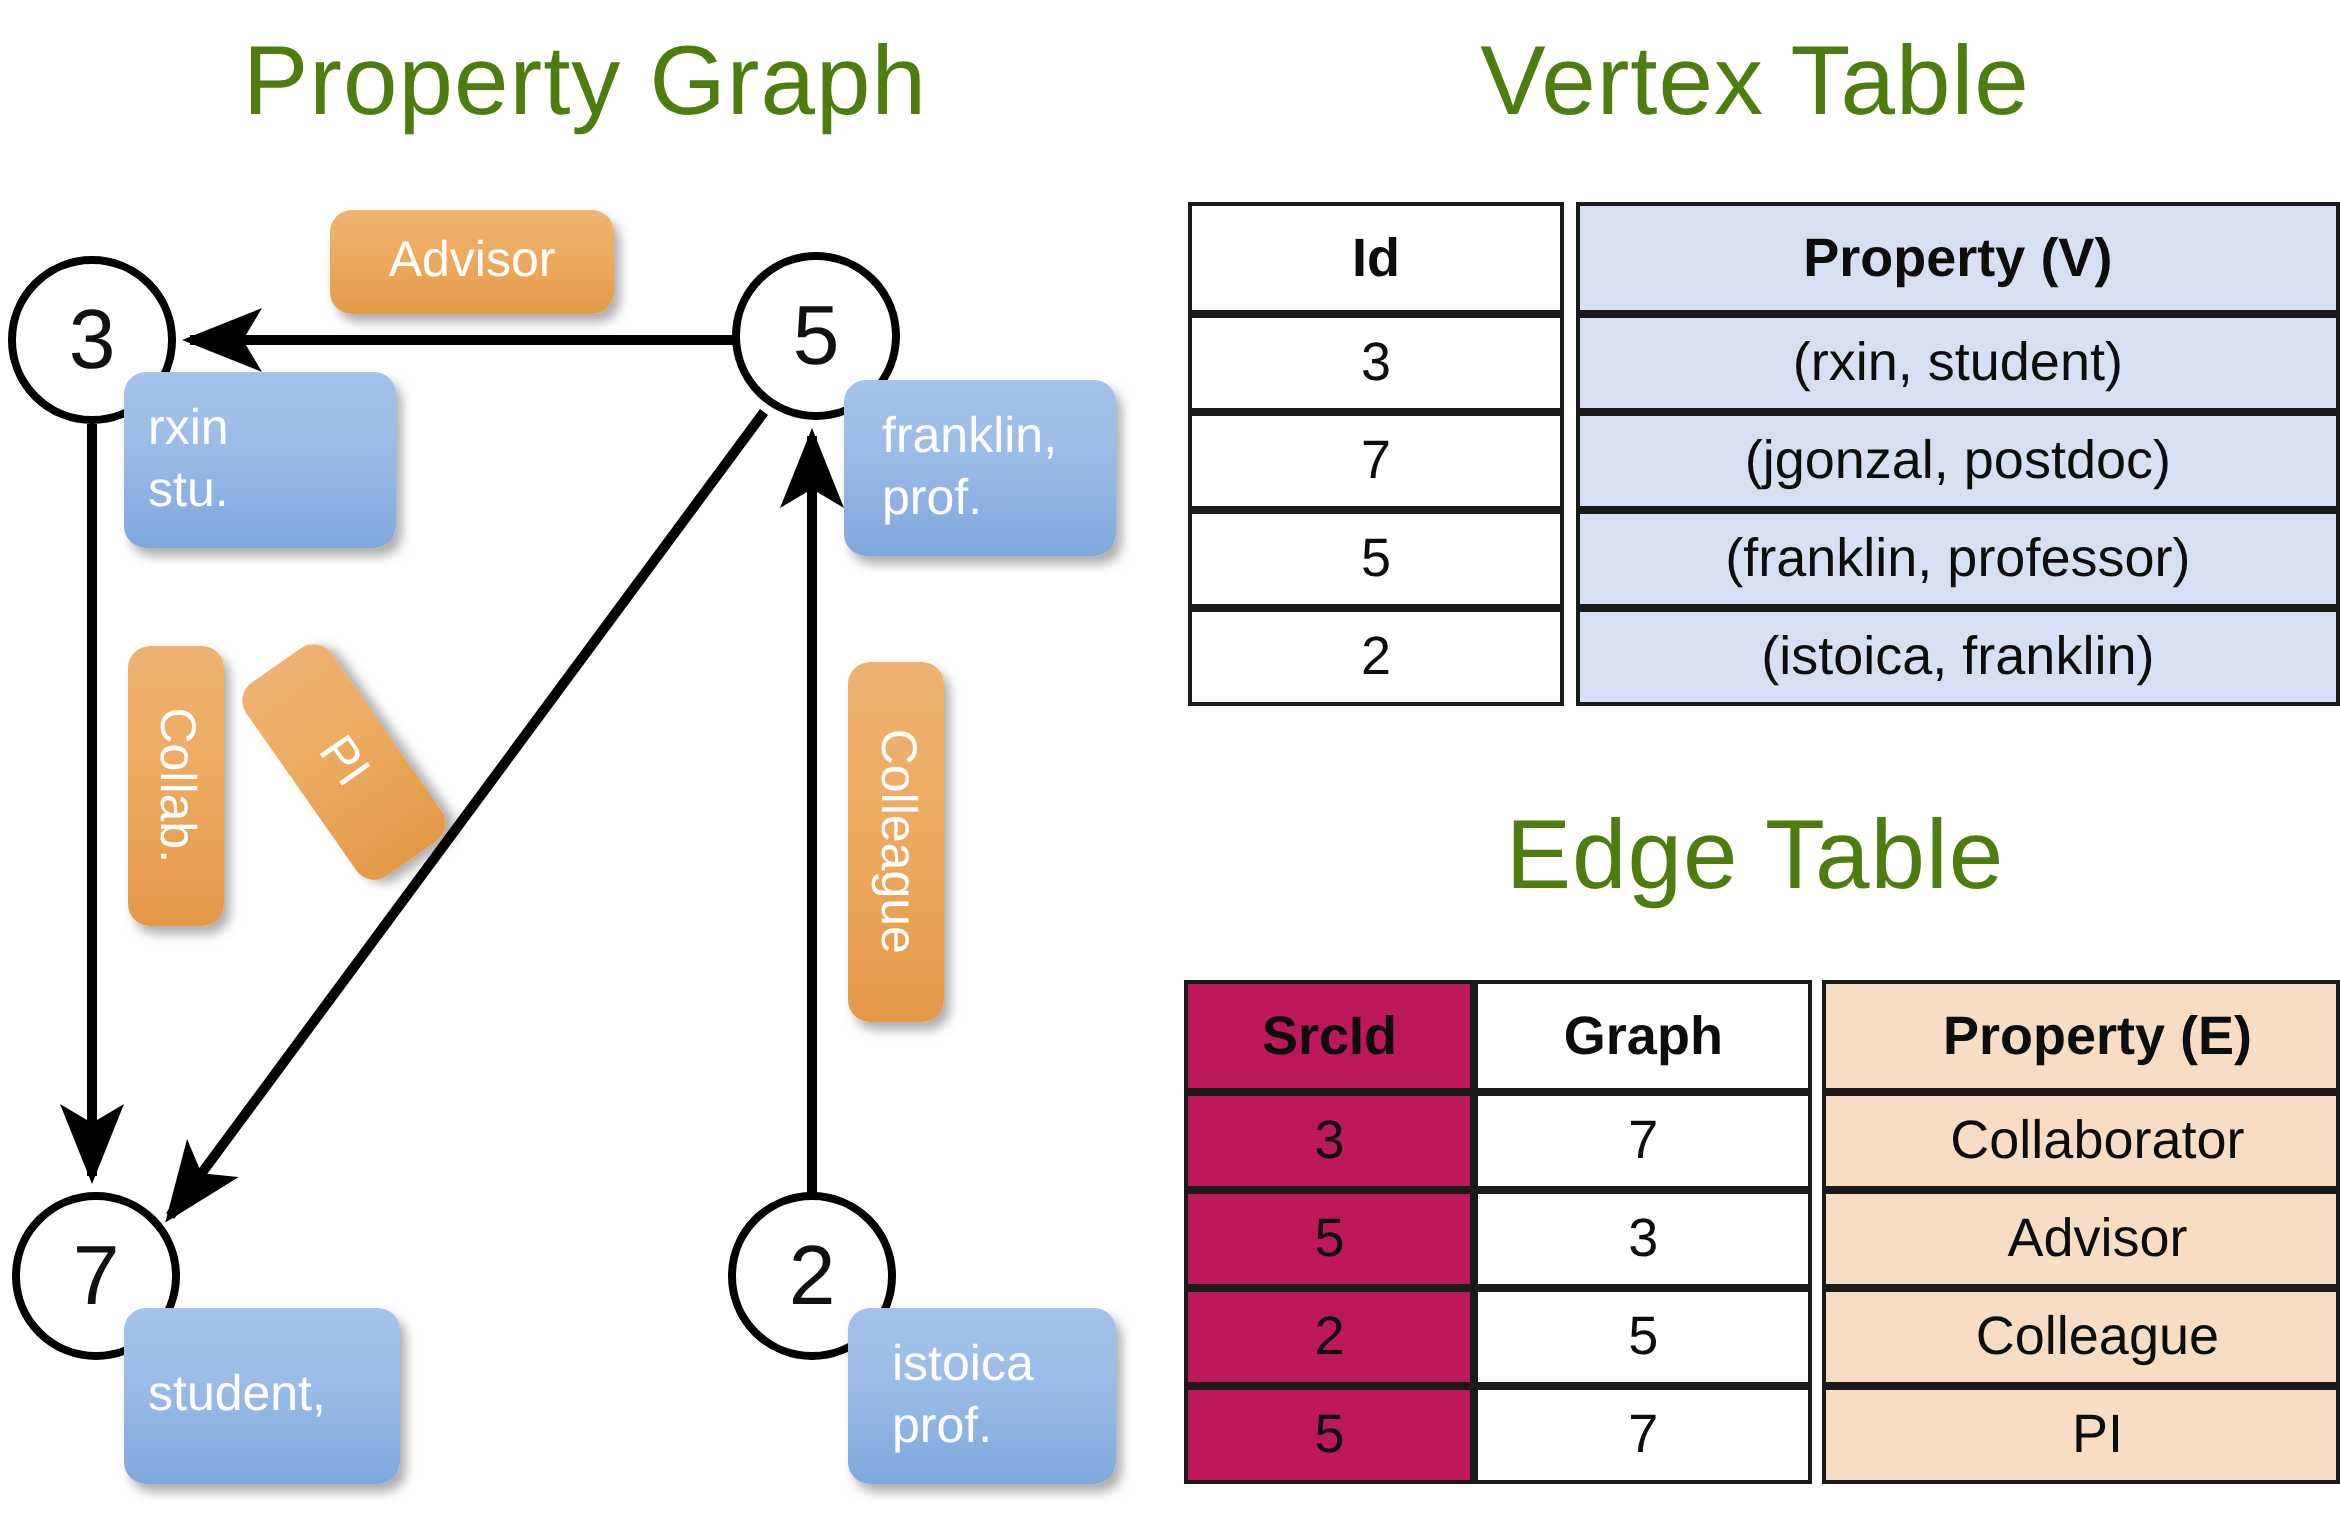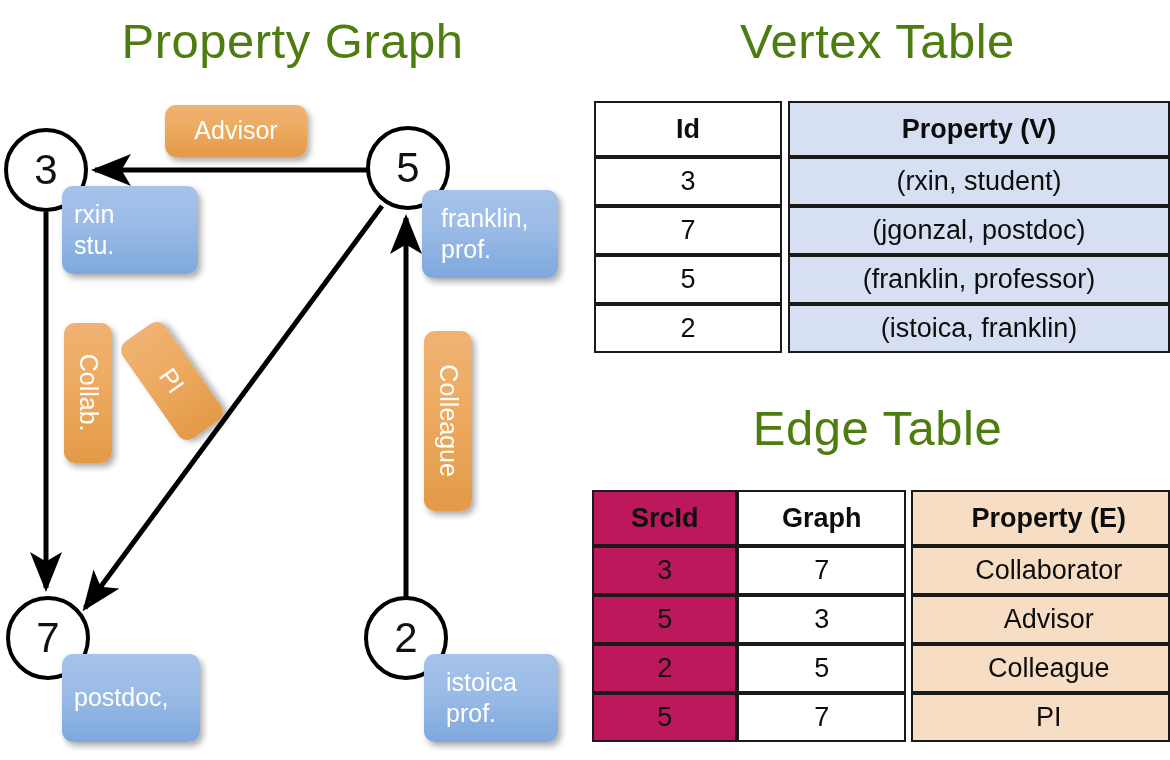--- a/index.html
+++ b/index.html
@@ -185,21 +185,21 @@
     <span class="line">rxin</span>
     <span class="line">stu.</span>
   </div>
 
   <div class="prop-box blue" style="left:422px; top:190px; width:136px; height:88px;padding-left:19px;">
     <span class="line">franklin,</span>
     <span class="line">prof.</span>
   </div>
 
   <div class="prop-box blue" style="left:62px; top:654px; width:138px; height:88px;">
-    <span class="line">postdoc,</span>
+    <span class="line">student,</span>
   </div>
 
   <div class="prop-box blue" style="left:424px; top:654px; width:134px; height:88px;padding-left:22px;">
     <span class="line">istoica</span>
     <span class="line">prof.</span>
   </div>
 
   <div class="prop-box orange" style="left:165px; top:105px; width:142px; height:52px; align-items:center;">
     <span class="line">Advisor</span>
   </div>

